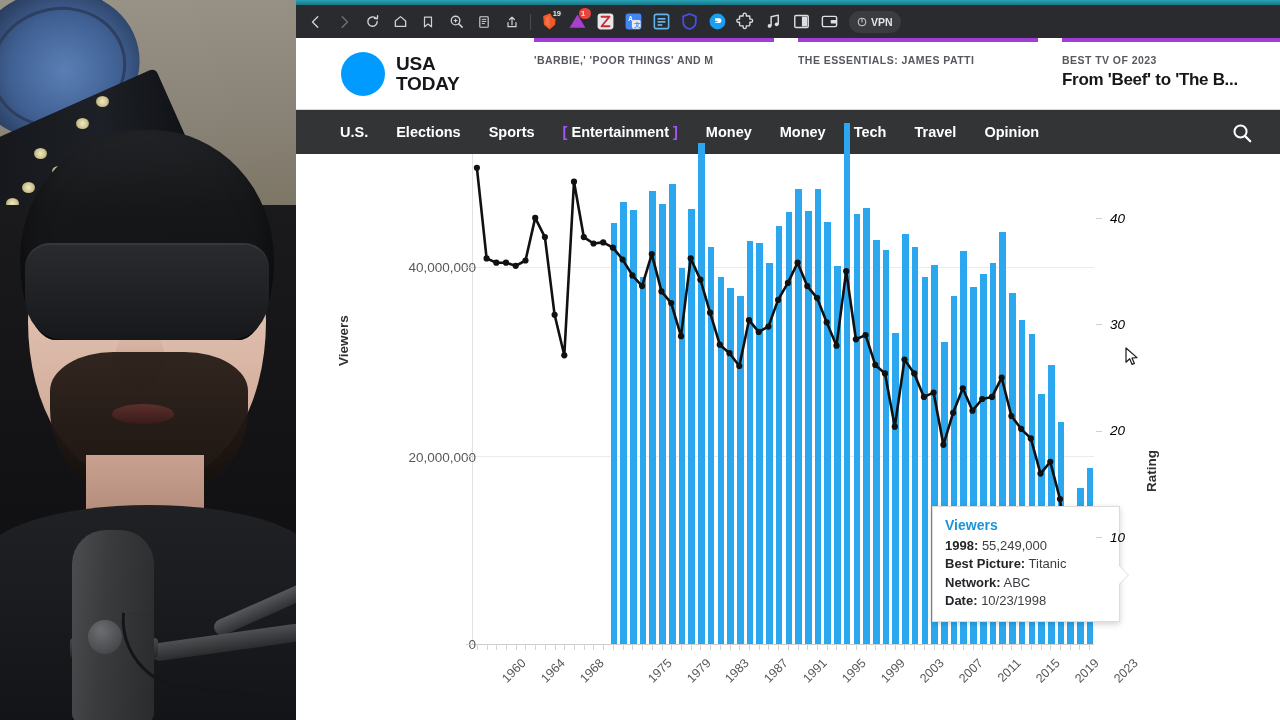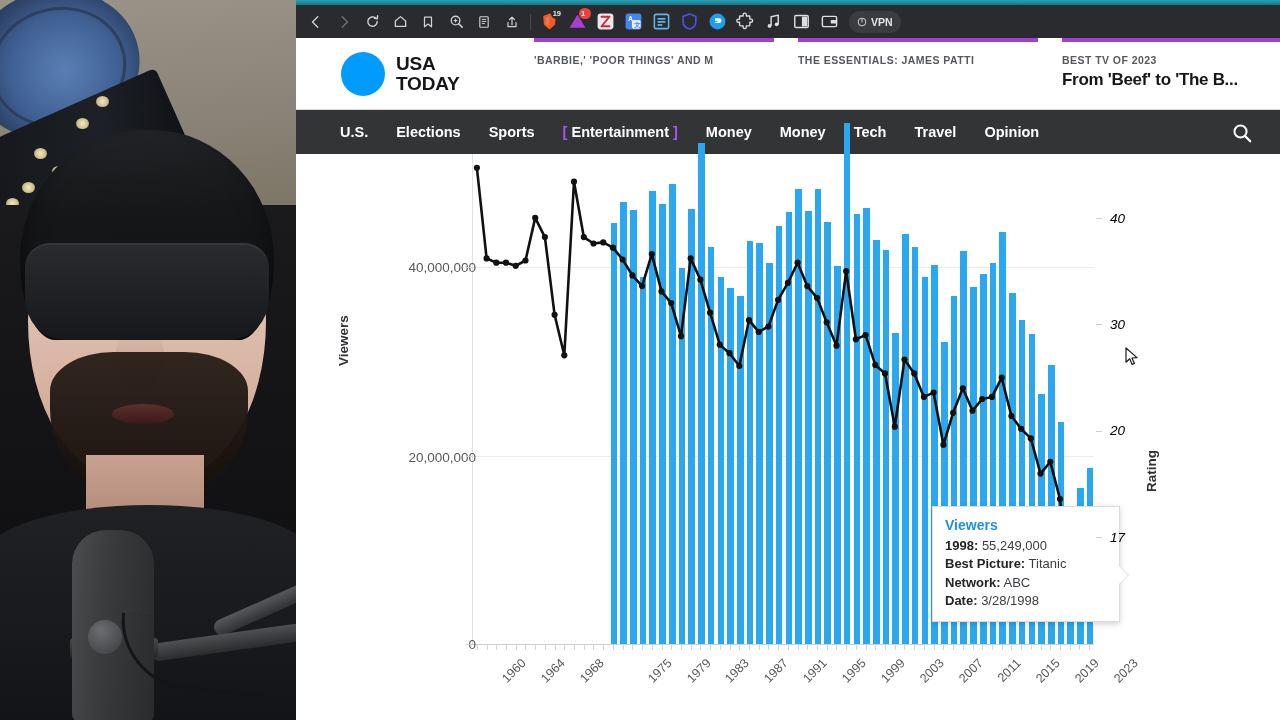--- a/index.html
+++ b/index.html
@@ -597,35 +597,35 @@
             <circle cx="783.4" cy="388.8" r="3.1" fill="#111111"></circle>
             <circle cx="793.1" cy="376.0" r="3.1" fill="#111111"></circle>
           </svg>
 
         <div class="tooltip">
           <div class="tt-arrow"></div>
           <div class="tt-title">Viewers</div>
           <div><span class="k">1998:</span> <span class="v">55,249,000</span></div>
           <div><span class="k">Best Picture:</span> <span class="v">Titanic</span></div>
           <div><span class="k">Network:</span> <span class="v">ABC</span></div>
-          <div><span class="k">Date:</span> <span class="v">3/28/1998</span></div>
+          <div><span class="k">Date:</span> <span class="v">10/23/1998</span></div>
         </div>
 
         <div class="cursor">
           <svg width="15" height="20" viewBox="0 0 15 20">
               <path d="M1 1 L1 15.2 L4.7 11.8 L7.1 17.4 L9.4 16.4 L7 11 L12 10.6 Z" fill="#fff" stroke="#1a1a1a" stroke-width="1.2" stroke-linejoin="round"></path>
             </svg>
         </div>
       <div class="ylab-left" style="top: 490px;">0</div>
           <div class="tick-left" style="left: 170px; top: 490px;"></div>
           <div class="ylab-left" style="top: 303px;">20,000,000</div>
           <div class="tick-left" style="left: 170px; top: 301.538px;"></div>
           <div class="ylab-left" style="top: 113.077px;">40,000,000</div>
           <div class="tick-left" style="left: 170px; top: 113.077px;"></div>
-          <div class="ylab-right" style="left: 814px; top: 383.478px;">17</div>
+          <div class="ylab-right" style="left: 814px; top: 383.478px;">10</div>
           <div class="tick-left" style="left: 800px; top: 383.478px;"></div>
           <div class="ylab-right" style="left: 814px; top: 276px;">20</div>
           <div class="tick-left" style="left: 800px; top: 276.957px;"></div>
           <div class="ylab-right" style="left: 814px; top: 170.435px;">30</div>
           <div class="tick-left" style="left: 800px; top: 170.435px;"></div>
           <div class="ylab-right" style="left: 814px; top: 63.913px;">40</div>
           <div class="tick-left" style="left: 800px; top: 63.913px;"></div>
           <div class="xtick" style="left: 180.859px;"></div>
           <div class="xtick" style="left: 190.578px;"></div>
           <div class="xtick" style="left: 200.297px;"></div>

